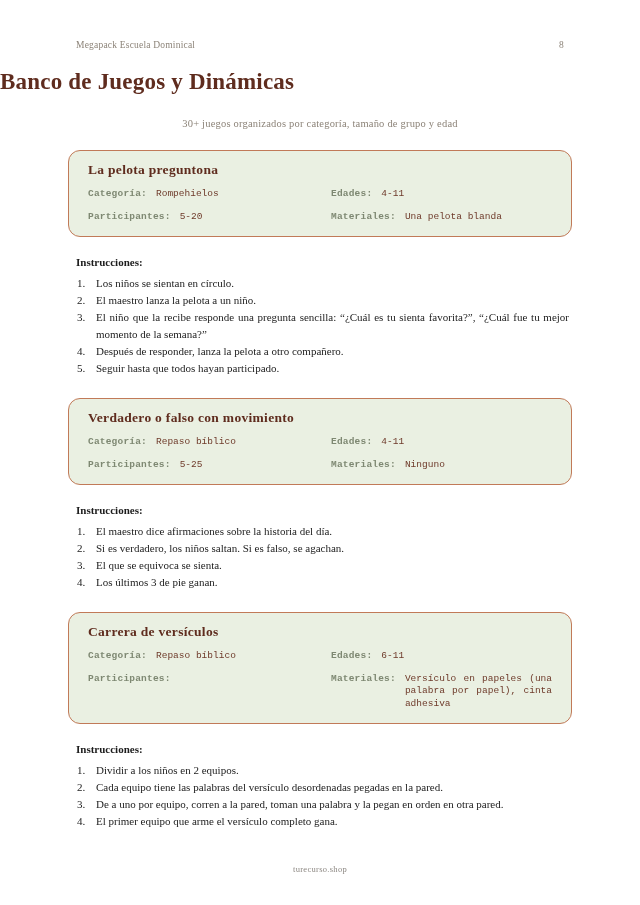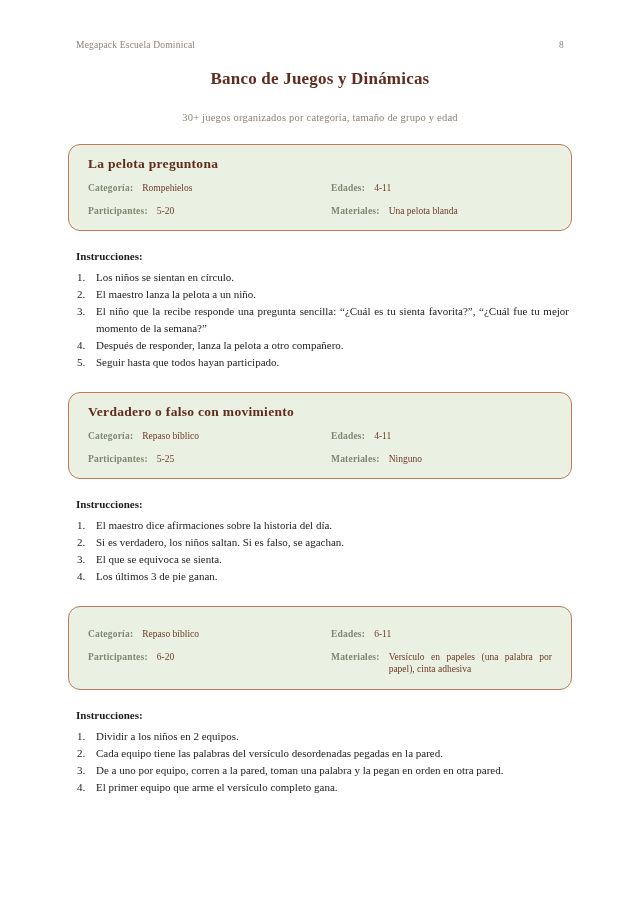--- a/index.html
+++ b/index.html
@@ -25,22 +25,21 @@
     overflow:hidden;
   }
   .header{
     display:flex; justify-content:space-between; align-items:baseline;
     padding:40px 76px 0 76px;
     font-size:9.5px; color:var(--muted-gray);
     letter-spacing:.2px;
   }
   .doc-title{
     margin-top:19px;
-    text-align:center;
-    font-size:17px; font-weight:bold;
+    font-size:23px; font-weight:bold;
     color:var(--accent-dark);
     letter-spacing:.2px;
   }
   .doc-subtitle{
     margin-top:23px;
     text-align:center;
     font-size:10.5px;
     color:var(--muted-gray);
     letter-spacing:.2px;
   }
@@ -56,21 +55,21 @@
     font-size:13.5px; font-weight:bold;
     color:var(--accent-dark);
     letter-spacing:.3px;
   }
   .meta{ margin-top:9px; }
   .meta-row{
     display:flex;
     margin-top:10px;
     font-size:9.5px; line-height:12.5px;
   }
-  .meta-pair{ display:flex; }
+  .meta-pair{ display:flex;font-family:Liberation Mono, monospace; }
   .meta-pair.left{ width:243px; flex:none; padding-right:10px; }
   .meta-pair.right{ flex:1; }
   .meta-label{
     color:var(--label-green);
     font-weight:bold;
     white-space:nowrap;
     margin-right:9px;
     letter-spacing:.2px;
   }
   .meta-value{
@@ -188,47 +187,48 @@
       <ol class="steps">
         <li>El maestro dice afirmaciones sobre la historia del día.</li>
         <li>Si es verdadero, los niños saltan. Si es falso, se agachan.</li>
         <li>El que se equivoca se sienta.</li>
         <li>Los últimos 3 de pie ganan.</li>
       </ol>
     </section>
 
     <section>
       <div class="card">
+        <h2 class="card-title">Carrera de versículos</h2>
         <div class="meta">
           <div class="meta-row">
             <div class="meta-pair left">
               <span class="meta-label">Categoría:</span>
               <span class="meta-value">Repaso bíblico</span>
             </div>
             <div class="meta-pair right">
               <span class="meta-label">Edades:</span>
               <span class="meta-value">6-11</span>
             </div>
           </div>
           <div class="meta-row">
             <div class="meta-pair left">
               <span class="meta-label">Participantes:</span>
-              <span class="meta-value">6-20</span>
             </div>
             <div class="meta-pair right">
               <span class="meta-label">Materiales:</span>
               <span class="meta-value">Versículo en papeles (una palabra por papel), cinta adhesiva</span>
             </div>
           </div>
         </div>
       </div>
       <h3 class="instr-heading">Instrucciones:</h3>
       <ol class="steps">
         <li>Dividir a los niños en 2 equipos.</li>
         <li>Cada equipo tiene las palabras del versículo desordenadas pegadas en la pared.</li>
         <li>De a uno por equipo, corren a la pared, toman una palabra y la pegan en orden en otra pared.</li>
         <li>El primer equipo que arme el versículo completo gana.</li>
       </ol>
     </section>
 
   </div>
 
+  <div class="footer">turecurso.shop</div>
 </div>
 
 </body></html>

